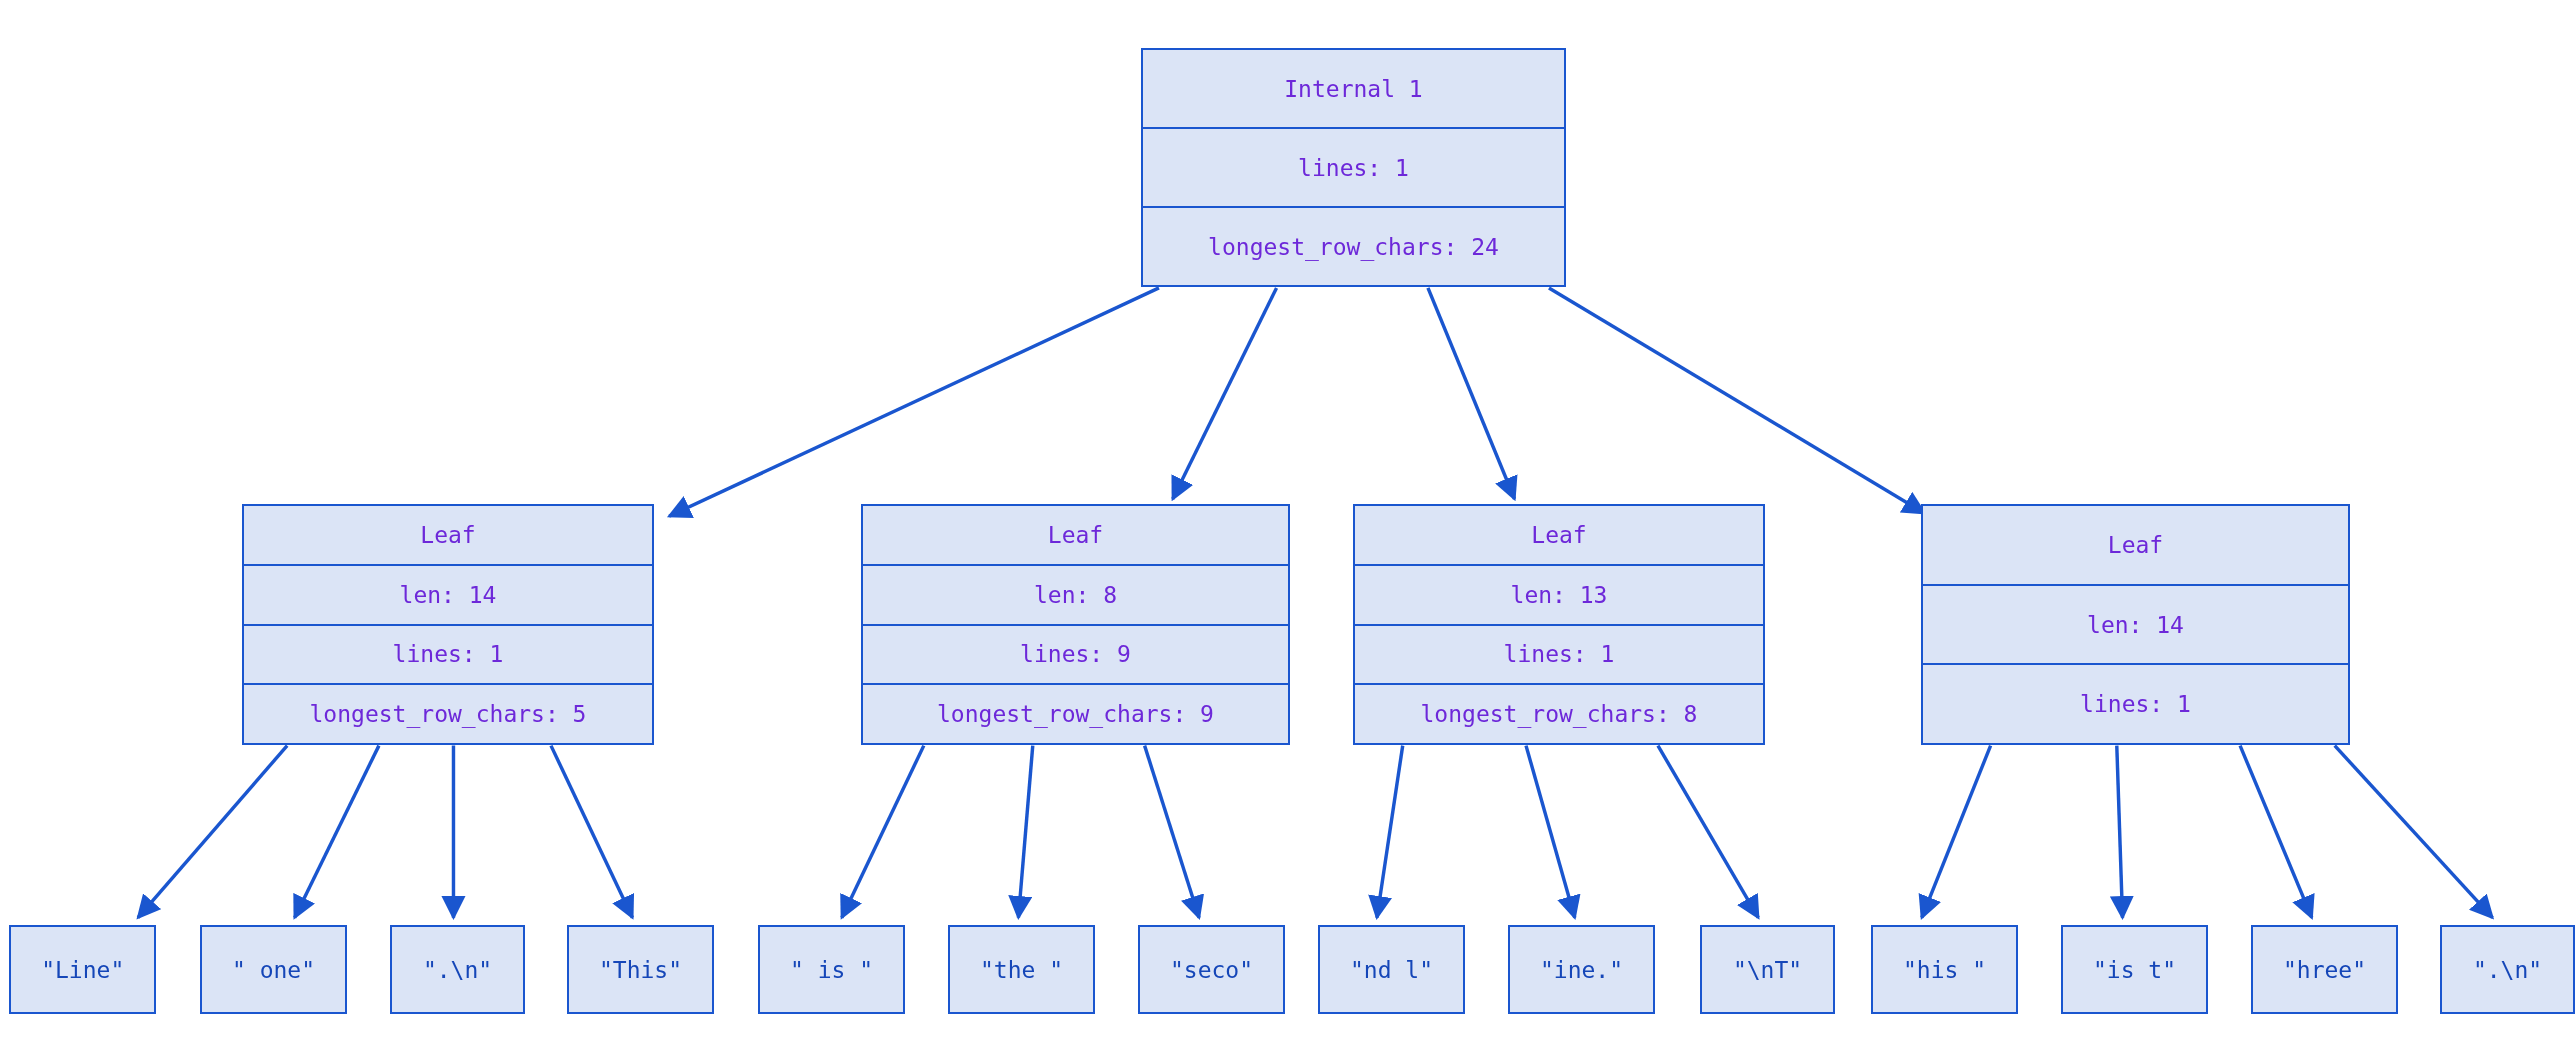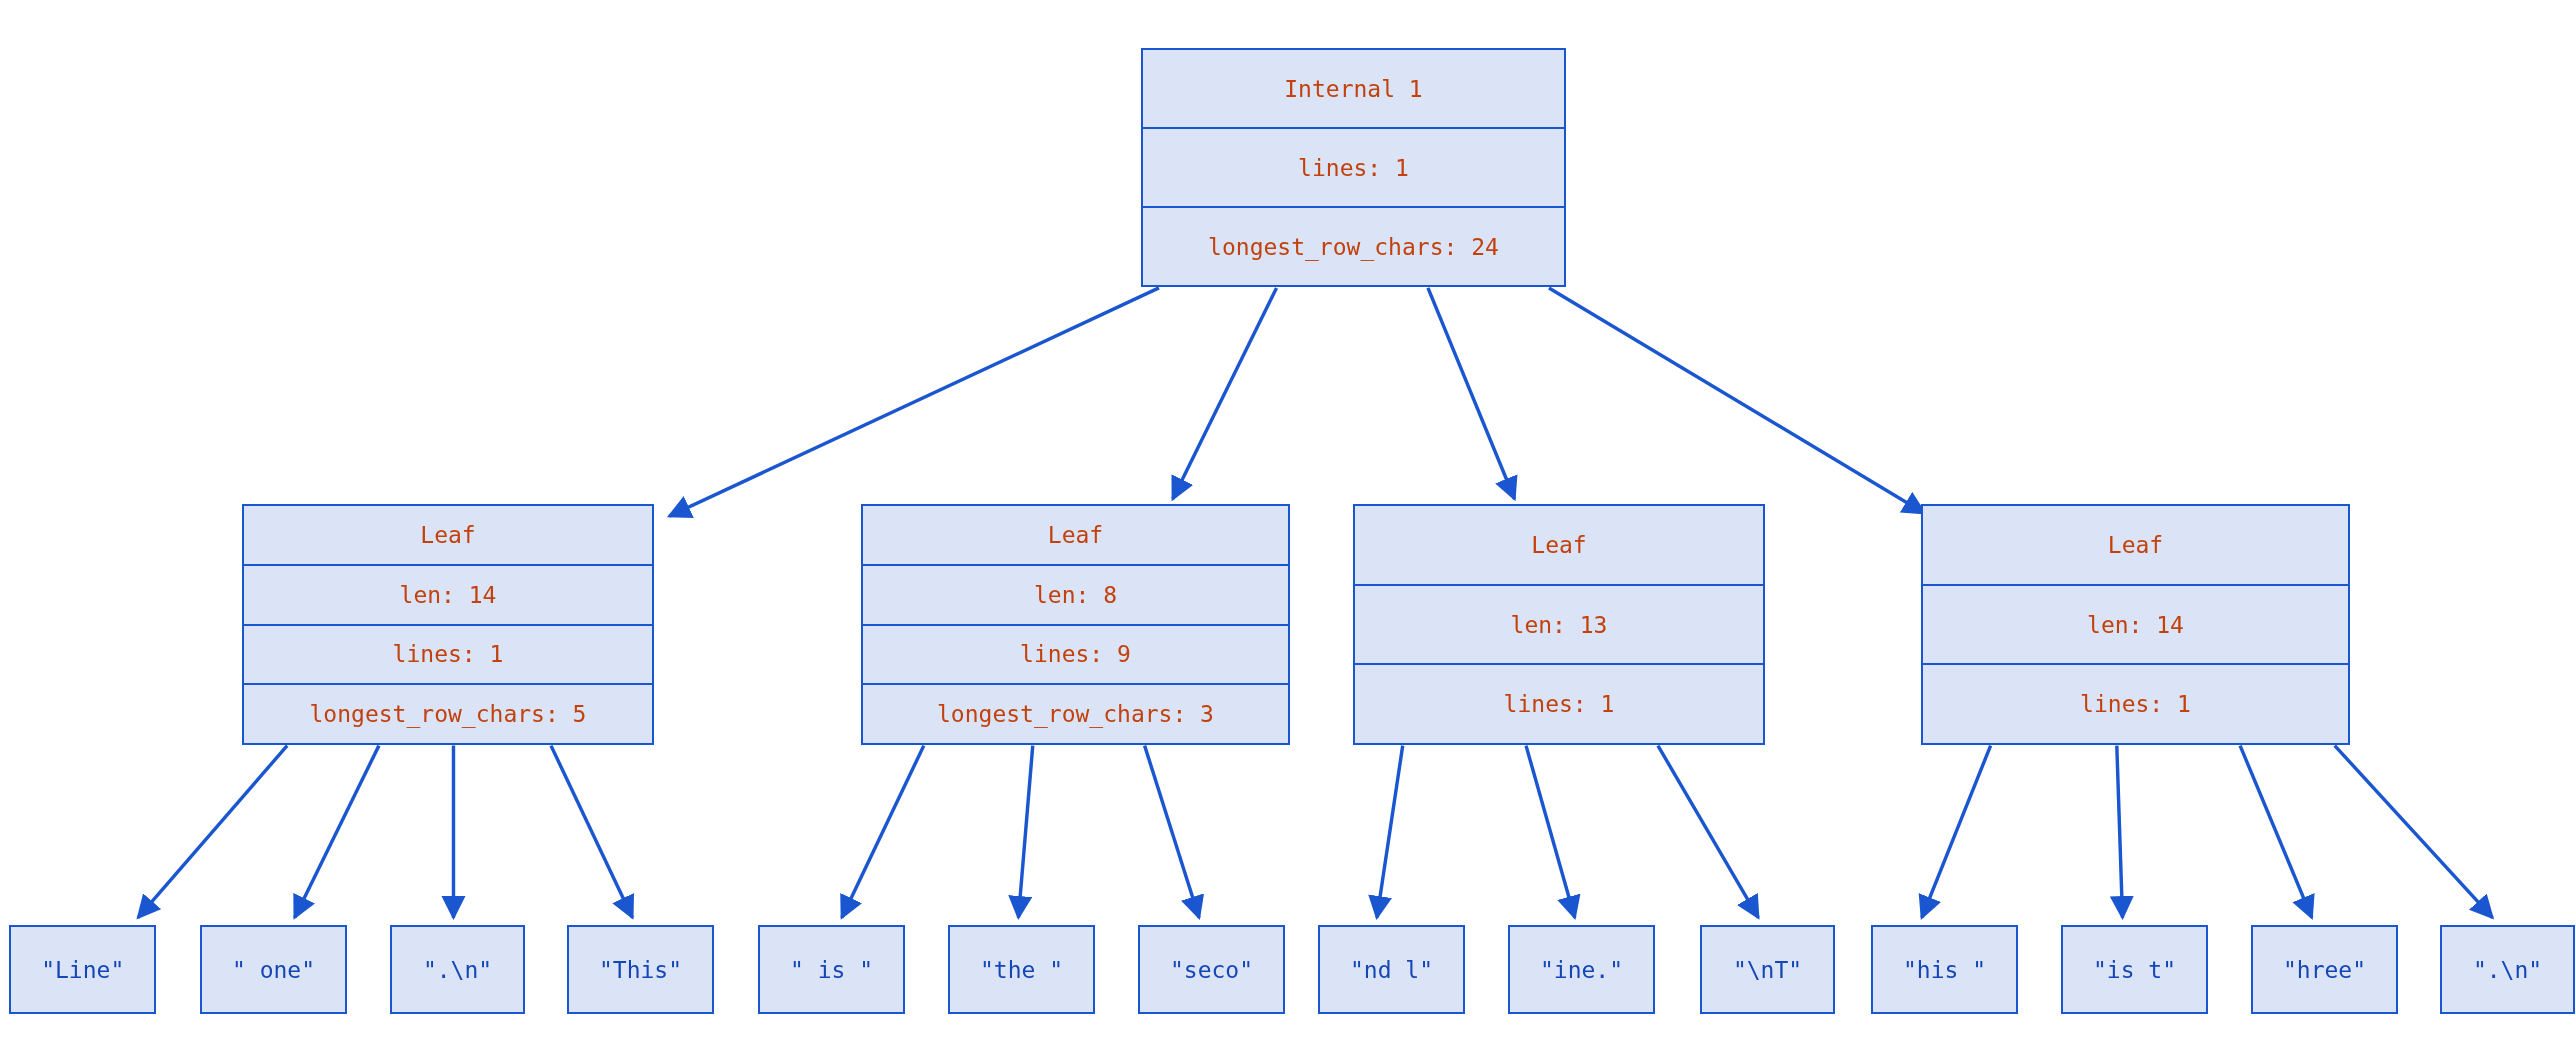--- a/index.html
+++ b/index.html
@@ -34,21 +34,21 @@
     background: #dbe4f6;
     display: flex;
     flex-direction: column;
     z-index: 5;
   }
   .node .row {
     flex: 1 1 0;
     display: flex;
     align-items: center;
     justify-content: center;
-    color: #c2410c;
+    color: #6d28d9;
     font-size: 23px;
     letter-spacing: 0px;
     white-space: pre;
     box-sizing: border-box;
   }
   .node .row + .row {
     border-top: 2.9px solid #1a56cf;
   }
   .chunk {
     position: absolute;
@@ -104,26 +104,27 @@
       <div class="node" style="left: 242px; top: 504px; width: 412px; height: 241px;">
         <div class="row">Leaf</div>
         <div class="row">len: 14</div>
         <div class="row">lines: 1</div>
         <div class="row">longest_row_chars: 5</div>
       </div>
       <div class="node" style="left: 861px; top: 504px; width: 429px; height: 241px;">
         <div class="row">Leaf</div>
         <div class="row">len: 8</div>
         <div class="row">lines: 9</div>
-        <div class="row">longest_row_chars: 3</div>
+        <div class="row">longest_row_chars: 9</div>
       </div>
       <div class="node" style="left: 1353px; top: 504px; width: 412px; height: 241px;">
         <div class="row">Leaf</div>
         <div class="row">len: 13</div>
         <div class="row">lines: 1</div>
+        <div class="row">longest_row_chars: 8</div>
       </div>
       <div class="node" style="left: 1921px; top: 504px; width: 429px; height: 241px;">
         <div class="row">Leaf</div>
         <div class="row">len: 14</div>
         <div class="row">lines: 1</div>
       </div>
       <div class="chunk" style="left: 9.2px; top: 925px; width: 147px; height: 89px;">"Line"</div>
       <div class="chunk" style="left: 200px; top: 925px; width: 147px; height: 89px;">" one"</div>
       <div class="chunk" style="left: 390px; top: 925px; width: 135px; height: 89px;">".\n"</div>
       <div class="chunk" style="left: 567px; top: 925px; width: 147px; height: 89px;">"This"</div>

